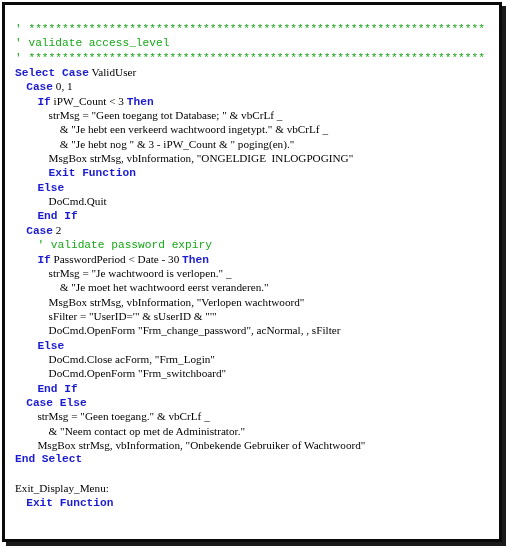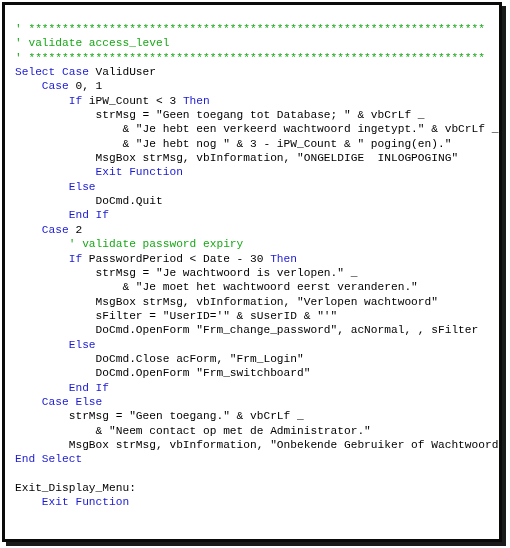--- a/index.html
+++ b/index.html
@@ -45,22 +45,22 @@
     white-space: pre;
     letter-spacing: 0px;
     color: #000000;
     font-family: "Liberation Mono", "DejaVu Sans Mono", monospace;
   }
   .code-line.blank {
     color: transparent;
   }
   
   .tok { white-space: pre; }
-  .tok-kw      { color: #1b1bd4; }
-  .tok-plain   { color: #000000; }
+  .tok-kw      { color: #1b1bd4; font-weight: bold; }
+  .tok-plain   { color: #000000; font-family: Liberation Serif, serif; }
   .tok-comment { color: #16a916; }
 </style>
 </head>
 <body>
 
 <div id="code-window">
   <pre id="code-listing"><span class="code-line"><span class="tok tok-comment">' ********************************************************************</span></span><span class="code-line"><span class="tok tok-comment">' validate access_level</span></span><span class="code-line"><span class="tok tok-comment">' ********************************************************************</span></span><span class="code-line"><span class="tok tok-kw">Select Case</span><span class="tok tok-plain"> ValidUser</span></span><span class="code-line"><span class="tok tok-plain">    </span><span class="tok tok-kw">Case</span><span class="tok tok-plain"> 0, 1</span></span><span class="code-line"><span class="tok tok-plain">        </span><span class="tok tok-kw">If</span><span class="tok tok-plain"> iPW_Count &lt; 3 </span><span class="tok tok-kw">Then</span></span><span class="code-line"><span class="tok tok-plain">            </span><span class="tok tok-plain">strMsg = "Geen toegang tot Database; " &amp; vbCrLf _</span></span><span class="code-line"><span class="tok tok-plain">                </span><span class="tok tok-plain">&amp; "Je hebt een verkeerd wachtwoord ingetypt." &amp; vbCrLf _</span></span><span class="code-line"><span class="tok tok-plain">                </span><span class="tok tok-plain">&amp; "Je hebt nog " &amp; 3 - iPW_Count &amp; " poging(en)."</span></span><span class="code-line"><span class="tok tok-plain">            </span><span class="tok tok-plain">MsgBox strMsg, vbInformation, "ONGELDIGE  INLOGPOGING"</span></span><span class="code-line"><span class="tok tok-plain">            </span><span class="tok tok-kw">Exit Function</span></span><span class="code-line"><span class="tok tok-plain">        </span><span class="tok tok-kw">Else</span></span><span class="code-line"><span class="tok tok-plain">            </span><span class="tok tok-plain">DoCmd.Quit</span></span><span class="code-line"><span class="tok tok-plain">        </span><span class="tok tok-kw">End If</span></span><span class="code-line"><span class="tok tok-plain">    </span><span class="tok tok-kw">Case</span><span class="tok tok-plain"> 2</span></span><span class="code-line"><span class="tok tok-plain">        </span><span class="tok tok-comment">' validate password expiry</span></span><span class="code-line"><span class="tok tok-plain">        </span><span class="tok tok-kw">If</span><span class="tok tok-plain"> PasswordPeriod &lt; Date - 30 </span><span class="tok tok-kw">Then</span></span><span class="code-line"><span class="tok tok-plain">            </span><span class="tok tok-plain">strMsg = "Je wachtwoord is verlopen." _</span></span><span class="code-line"><span class="tok tok-plain">                </span><span class="tok tok-plain">&amp; "Je moet het wachtwoord eerst veranderen."</span></span><span class="code-line"><span class="tok tok-plain">            </span><span class="tok tok-plain">MsgBox strMsg, vbInformation, "Verlopen wachtwoord"</span></span><span class="code-line"><span class="tok tok-plain">            </span><span class="tok tok-plain">sFilter = "UserID='" &amp; sUserID &amp; "'"</span></span><span class="code-line"><span class="tok tok-plain">            </span><span class="tok tok-plain">DoCmd.OpenForm "Frm_change_password", acNormal, , sFilter</span></span><span class="code-line"><span class="tok tok-plain">        </span><span class="tok tok-kw">Else</span></span><span class="code-line"><span class="tok tok-plain">            </span><span class="tok tok-plain">DoCmd.Close acForm, "Frm_Login"</span></span><span class="code-line"><span class="tok tok-plain">            </span><span class="tok tok-plain">DoCmd.OpenForm "Frm_switchboard"</span></span><span class="code-line"><span class="tok tok-plain">        </span><span class="tok tok-kw">End If</span></span><span class="code-line"><span class="tok tok-plain">    </span><span class="tok tok-kw">Case Else</span></span><span class="code-line"><span class="tok tok-plain">        </span><span class="tok tok-plain">strMsg = "Geen toegang." &amp; vbCrLf _</span></span><span class="code-line"><span class="tok tok-plain">            </span><span class="tok tok-plain">&amp; "Neem contact op met de Administrator."</span></span><span class="code-line"><span class="tok tok-plain">        </span><span class="tok tok-plain">MsgBox strMsg, vbInformation, "Onbekende Gebruiker of Wachtwoord"</span></span><span class="code-line"><span class="tok tok-kw">End Select</span></span><span class="code-line blank">&nbsp;</span><span class="code-line"><span class="tok tok-plain">Exit_Display_Menu:</span></span><span class="code-line"><span class="tok tok-plain">    </span><span class="tok tok-kw">Exit Function</span></span><span class="code-line blank">&nbsp;</span><span class="code-line"><span class="tok tok-plain">Err_Display_Menu:</span></span></pre>
 </div>
 
 </body></html>

